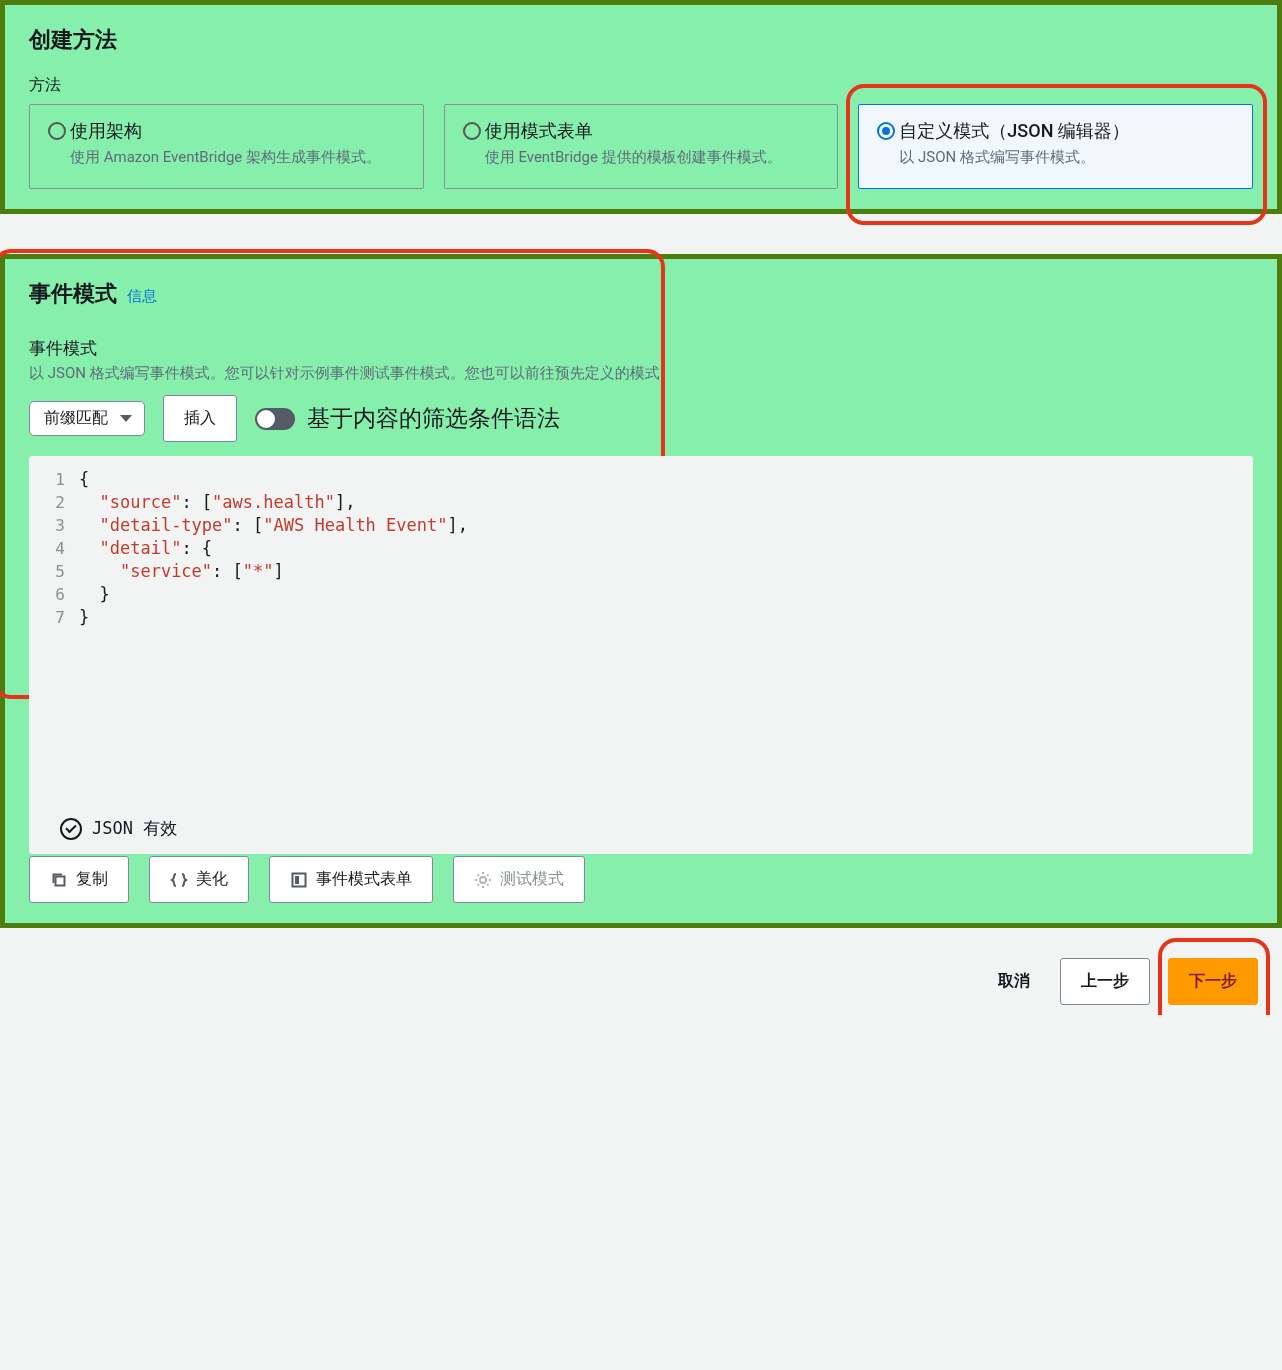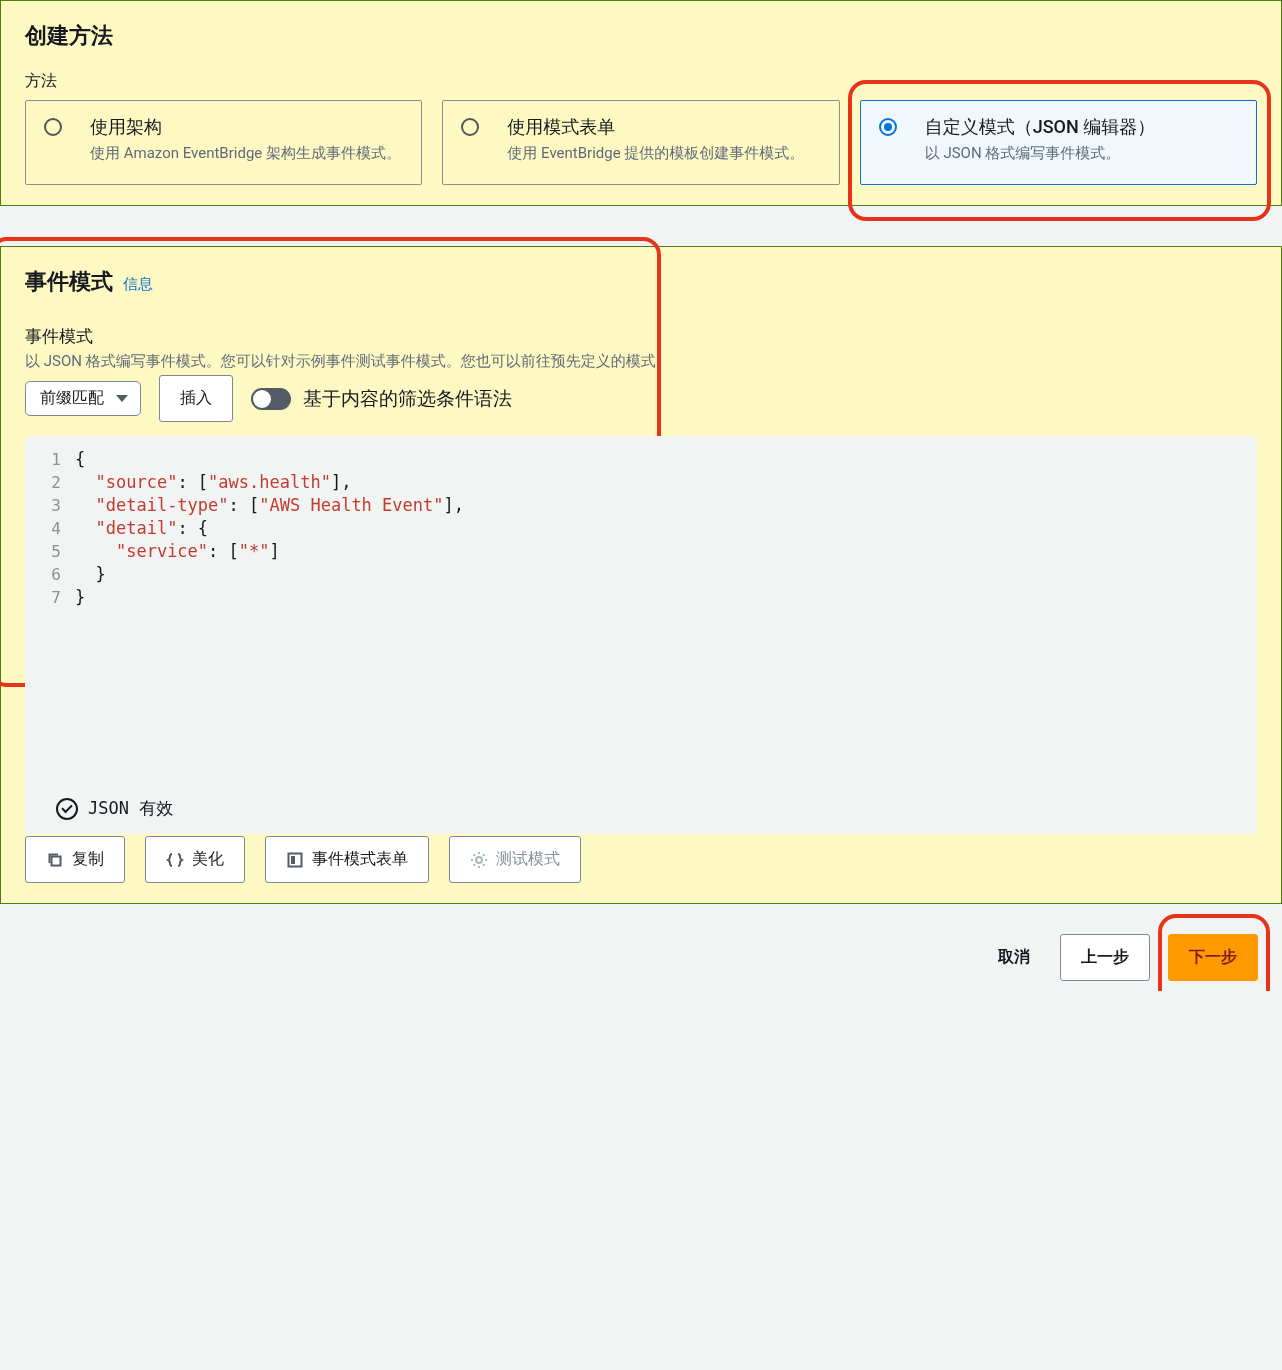--- a/index.html
+++ b/index.html
@@ -1,56 +1,56 @@
 <!DOCTYPE html>
 <html><head>
 <meta charset="utf-8">
 <style>
 * { box-sizing: border-box; margin: 0; padding: 0; }
 body { font-family: -apple-system, BlinkMacSystemFont, "Segoe UI", Roboto, "Helvetica Neue", Arial, sans-serif; background: #f2f3f3; color: #16191f; font-size: 14px; }
 
-.section { background: #fef9c3; border: 1px solid #4d7c0f; padding: 20px 24px; }
+.section { background: #86efac; border: 5px solid #4d7c0f; padding: 20px 24px; }
 .section + .section { margin-top: 40px; }
 
 .section-title { font-size: 22px; font-weight: 700; margin-bottom: 20px; }
 
 .field-label { font-size: 16px; font-weight: 500; margin-bottom: 8px; }
 
 .radio-cards { display: grid; grid-template-columns: 1fr 1fr 1fr; gap: 20px; }
-.radio-card { border: 1px solid #879196; border-radius: 2px; padding: 14px 18px 20px; cursor: pointer; display: flex; gap: 28px; align-items: flex-start; }
+.radio-card { border: 1px solid #879196; border-radius: 2px; padding: 14px 18px 20px; cursor: pointer; display: flex; gap: 4px; align-items: flex-start; }
 .radio-card.selected { border-color: #0972d3; background: #f0f7fd; }
 .radio-outer { width: 18px; height: 18px; border: 2px solid #555; border-radius: 50%; display: inline-flex; align-items: center; justify-content: center; flex-shrink: 0; margin-top: 3px; }
 .radio-card.selected .radio-outer { border-color: #0972d3; }
 .radio-inner { width: 8px; height: 8px; border-radius: 50%; background: #0972d3; display: none; }
 .radio-card.selected .radio-inner { display: block; }
 .radio-title { font-size: 18px; font-weight: 500; margin-bottom: 4px; }
 .radio-desc { font-size: 15px; color: #5f6b7a; line-height: 1.4; }
 
 .highlight-red { border: 4px solid #e6331a; border-radius: 18px; }
 .highlight-wrapper-top { position: relative; }
 .highlight-overlay-top { position: absolute; top: -20px; right: -14px; bottom: -36px; left: -12px; pointer-events: none; }
 
 .section2-title-row { display: flex; align-items: baseline; gap: 10px; margin-bottom: 28px; }
 .section2-title { font-size: 22px; font-weight: 700; }
 .info-link { color: #0972d3; font-size: 15px; font-weight: 500; text-decoration: none; }
 
 .sublabel { font-size: 17px; font-weight: 500; margin-bottom: 4px; }
-.help-text { font-size: 15px; color: #5f6b7a; margin-bottom: 4px; }
+.help-text { font-size: 15px; color: #5f6b7a; margin-bottom: 12px; }
 
 .controls-row { display: flex; align-items: center; gap: 18px; margin-bottom: 14px; }
 .select-like { display: inline-flex; align-items: center; gap: 12px; border: 1.5px solid #7d8998; border-radius: 5px; padding: 6px 12px 6px 14px; font-size: 16px; background: #fff; cursor: pointer; }
 .caret { width: 0; height: 0; border-left: 6px solid transparent; border-right: 6px solid transparent; border-top: 7px solid #545b64; }
 .btn { display: inline-flex; align-items: center; gap: 8px; border: 1.5px solid #7d8998; border-radius: 3px; padding: 12px 20px; font-size: 16px; background: #fff; cursor: pointer; color: #16191f; font-weight: 500; }
 .btn.primary { background: #ff9900; border-color: #ff9900; color: #7f1d1d; font-weight: 700; }
 .btn.plain { border: none; background: none; padding: 6px 12px; }
 .btn.disabled { color: #879196; cursor: not-allowed; }
 
 .toggle { width: 40px; height: 22px; background: #545b64; border-radius: 11px; position: relative; display: inline-block; }
 .toggle-knob { position: absolute; top: 2px; left: 2px; width: 18px; height: 18px; background: #fff; border-radius: 50%; }
-.toggle-label { font-size: 19px; }
+.toggle-label { font-size: 23px; }
 
 .code-editor { background: #f2f3f3; border-radius: 3px; padding: 12px 0 0; font-family: ui-monospace, SFMono-Regular, Menlo, Monaco, Consolas, monospace; font-size: 17px; line-height: 1.35; min-height: 398px; position: relative; }
 .code-lines { display: table; width: 100%; }
 .code-line { display: table-row; }
 .gutter { display: table-cell; text-align: right; color: #879196; padding: 0 14px 0 18px; user-select: none; width: 50px; font-size: 16px; }
 .code { display: table-cell; white-space: pre; color: #16191f; }
 .tok-str { color: #c13c2f; }
 
 .json-status-row { display: flex; align-items: center; gap: 10px; padding: 10px 14px 14px; }
 .check-circle { width: 22px; height: 22px; border: 2.5px solid #16191f; border-radius: 50%; display: inline-flex; align-items: center; justify-content: center; }

